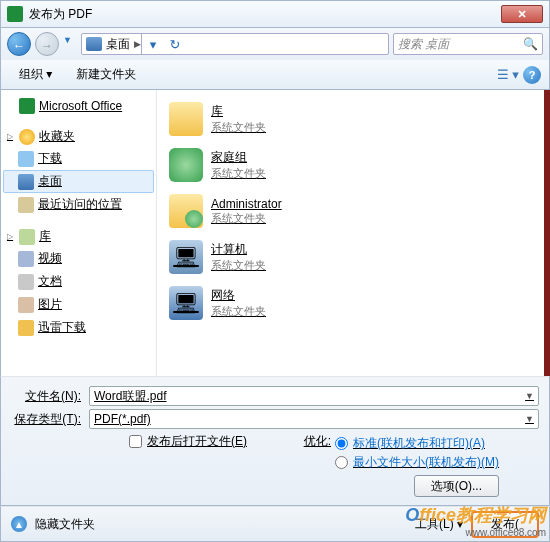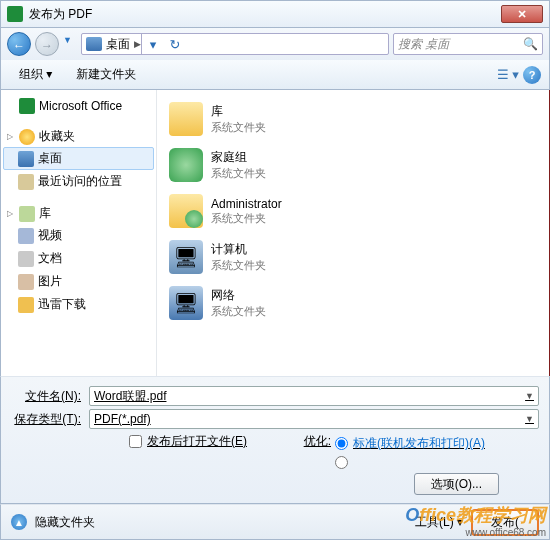--- a/index.html
+++ b/index.html
@@ -26,21 +26,21 @@
 .search-text { color: #888; font-style: italic; }
 
 
 .toolbar { height: 30px; background: linear-gradient(#f7fbfe, #e4edf6); border: 1px solid #a6b7cc; border-top: none; display: flex; align-items: center; padding: 0 8px; gap: 4px; }
 .toolbtn { padding: 3px 10px; border-radius: 2px; }
 .tb-sep { flex: 1; }
 .view-icon { width: 22px; height: 20px; display: flex; align-items: center; justify-content: center; color: #3a77b5; font-size: 13px; }
 .help-icon { width: 18px; height: 18px; border-radius: 50%; background: radial-gradient(circle at 30% 30%, #7cc0f0, #2a77c5); color: #fff; display: flex; align-items: center; justify-content: center; font-size: 11px; font-weight: bold; }
 
 
-.main { display: flex; height: 286px; border-left: 1px solid #a6b7cc; border-right: 1px solid #7f1d1d; background: #fff; }
+.main { display: flex; height: 286px; border-left: 1px solid #a6b7cc; border-right: 6px solid #7f1d1d; background: #fff; text-decoration: underline; }
 .nav { width: 156px; border-right: 1px solid #e4e8ec; padding: 6px 2px; overflow: hidden; }
 .nav-group { margin-bottom: 10px; }
 .nav-hdr { display: flex; align-items: center; gap: 4px; padding: 2px 2px; font-size: 12px; }
 .nav-tw { width: 10px; color: #777; font-size: 8px; text-align: center; }
 .nav-icon { width: 16px; height: 16px; border-radius: 2px; flex-shrink: 0; }
 .i-excel { background: #1e8c3a; }
 .i-star { background: radial-gradient(#ffe27a, #f0a516); border-radius: 50%; }
 .i-dl { background: #8fc7f0; }
 .i-desk { background: linear-gradient(#6fa3d6, #3b72b0); }
 .i-recent { background: #d8c99a; }
@@ -139,20 +139,24 @@
           <span class="nav-icon i-excel"></span>
         <span>Microsoft Office</span>
       </div>
     </div>
     <div class="nav-group">
       <div class="nav-hdr">
         <span class="nav-tw">▷</span>
           <span class="nav-icon i-star"></span>
         <span>收藏夹</span>
       </div>
+      <div class="nav-item">
+        <span class="nav-icon i-dl"></span>
+          <span>下载</span>
+      </div>
       <div class="nav-item sel">
         <span class="nav-icon i-desk"></span>
           <span>桌面</span>
       </div>
       <div class="nav-item">
         <span class="nav-icon i-recent"></span>
           <span>最近访问的位置</span>
       </div>
     </div>
     <div class="nav-group">
@@ -243,20 +247,21 @@
       </label>
     </div>
     <div style="width:34px;" class="opt-lbl">优化:</div>
     <div class="col-right">
       <label class="radio-item">
         <input type="radio" name="opt" checked="" style="">
         <span class="link-blue">标准(联机发布和打印)(A)</span>
       </label>
       <label class="radio-item">
         <input type="radio" name="opt" style="">
+        <span class="link-blue">最小文件大小(联机发布)(M)</span>
       </label>
       <div class="options-btn-wrap">
         <button class="btn">选项(O)...</button>
       </div>
     </div>
   </div>
 </div>
 
 <div class="actionbar">
   <div class="hide-ico">▲</div>

